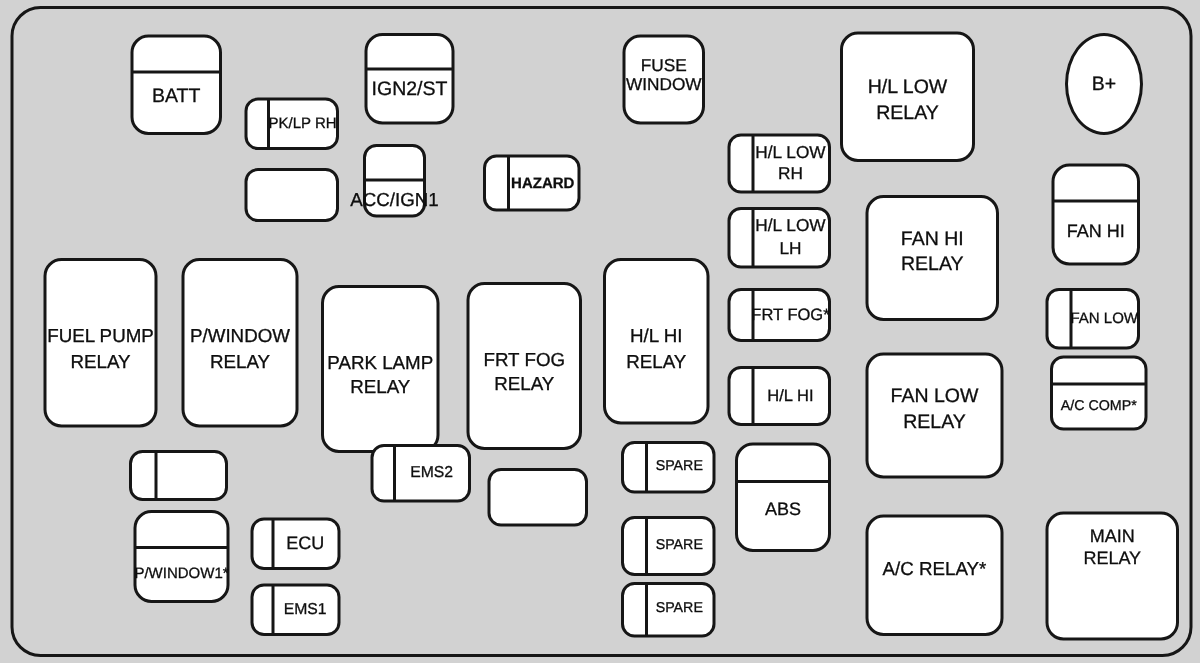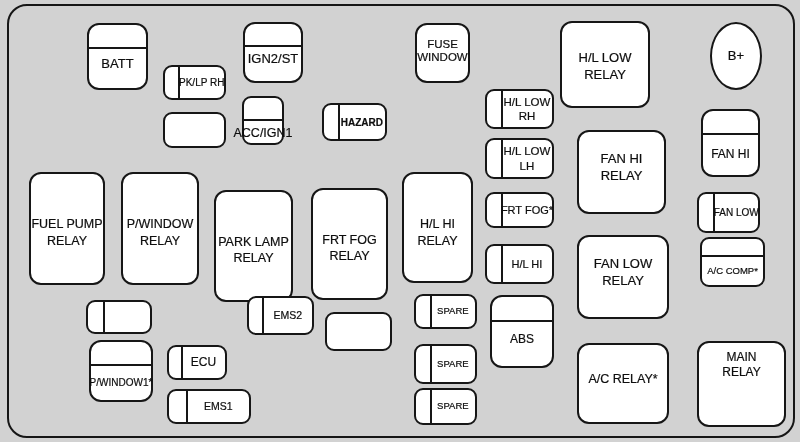--- a/index.html
+++ b/index.html
@@ -124,21 +124,21 @@
     </div>
     <div class="box" style="left: 325px; top: 312px; width: 67px; height: 39px; border-radius: 9px;"></div>
     <div class="box" style="left: 89px; top: 340px; width: 64px; height: 62px; border-radius: 12px;">
       <div class="div-h" style="top: calc(40% - 1px);"></div>
       <div class="label" style="font-size: 10px; inset: 40% 0px 0px;">P/WINDOW1*</div>
     </div>
     <div class="box" style="left: 167px; top: 345px; width: 60px; height: 35px; border-radius: 9px;">
       <div class="div-v" style="left: calc(23% - 1px);"></div>
       <div class="label" style="font-size: 12px; inset: 0px 0px 0px 23%;">ECU</div>
     </div>
-    <div class="box" style="left: 167px; top: 389px; width: 84px; height: 35px; border-radius: 9px;">
+    <div class="box" style="left: 167px; top: 389px; width: 60px; height: 35px; border-radius: 9px;">
       <div class="div-v" style="left: calc(23% - 1px);"></div>
       <div class="label" style="font-size: 10.5px; inset: 0px 0px 0px 23%;">EMS1</div>
     </div>
     <div class="box" style="left: 414px; top: 294px; width: 63px; height: 35px; border-radius: 9px;">
       <div class="div-v" style="left: calc(25% - 1px);"></div>
       <div class="label" style="font-size: 9.5px; inset: 0px 0px 0px 25%;">SPARE</div>
     </div>
     <div class="box" style="left: 414px; top: 344px; width: 63px; height: 40px; border-radius: 9px;">
       <div class="div-v" style="left: calc(25% - 1px);"></div>
       <div class="label" style="font-size: 9.5px; inset: 0px 0px 0px 25%;">SPARE</div>

